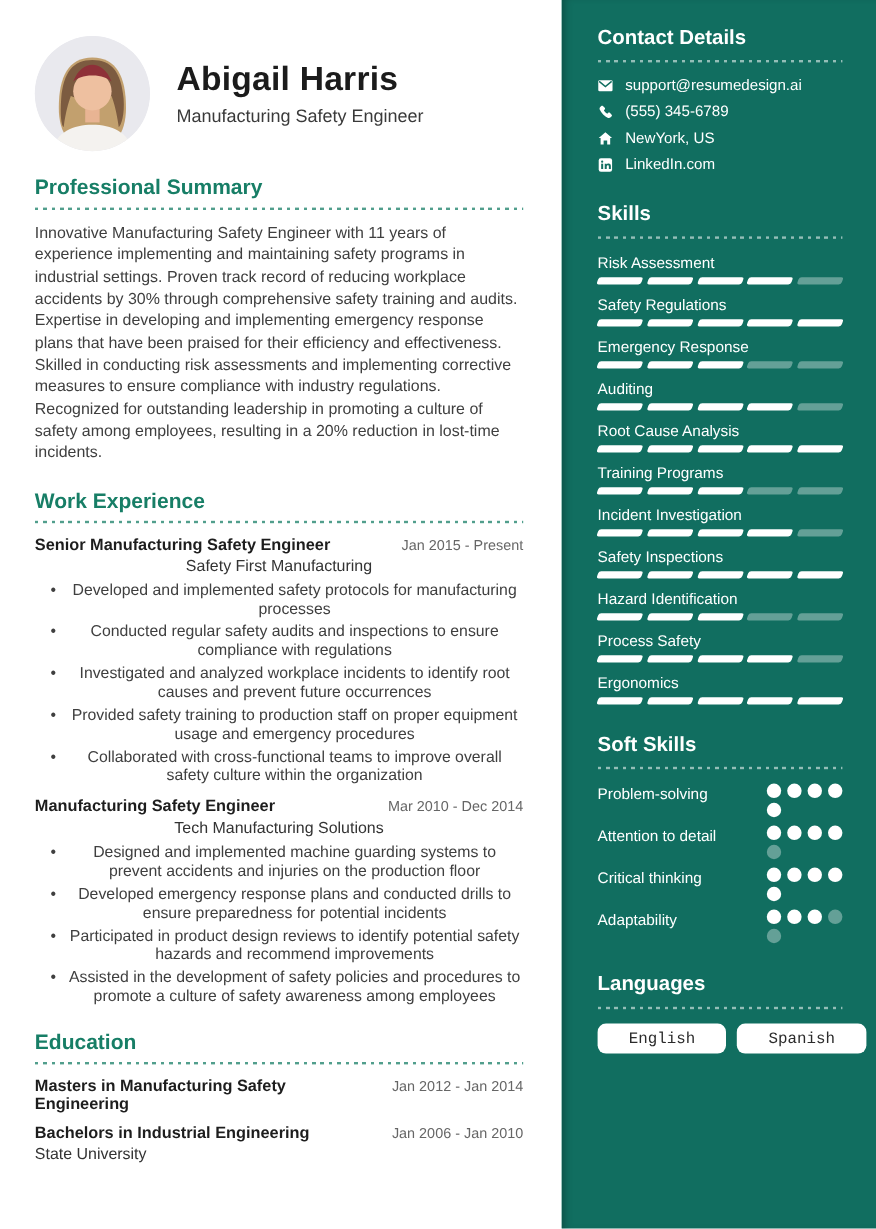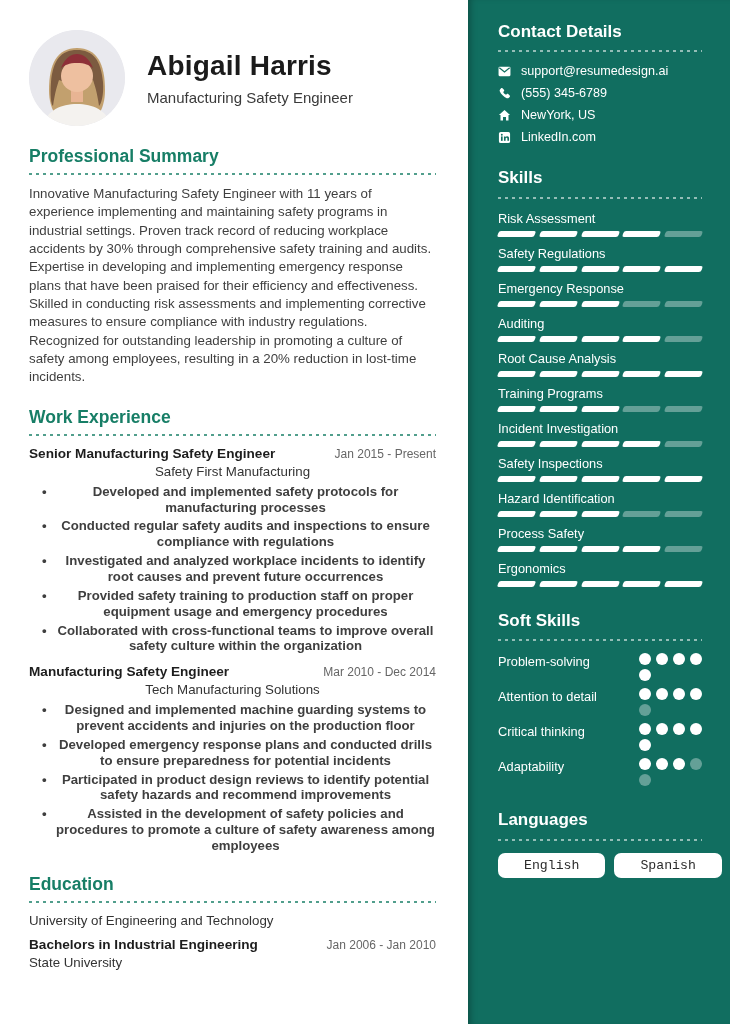--- a/index.html
+++ b/index.html
@@ -17,21 +17,21 @@
   h2.sec { color:var(--accent); font-size:17.5px; font-weight:bold; margin-top:20px; line-height:1.2; }
   .rule { height:2px; margin:6px 0 10px;
           background:repeating-linear-gradient(90deg, rgba(23,126,102,.75) 0 3px, transparent 3px 7px); }
   .summary-text { font-size:13.3px; line-height:1.38; color:#3f3f3f; }
 
   .job { margin-bottom:10px;text-align:center; }
   .job-head { display:flex; justify-content:space-between; align-items:baseline; }
   .job-name { font-size:13.6px; font-weight:bold; color:#1d1d1d; }
   .job-date { font-size:12px; color:#666; white-space:nowrap; padding-left:10px; }
   .company { font-size:13.3px; color:#333; margin-top:3px; }
-  ul.bullets { list-style:none; margin-top:5px; padding-left:26px;font-weight:bold; }
+  ul.bullets { list-style:none; margin-top:5px; padding-left:26px; }
   ul.bullets li { position:relative; font-size:13.2px; line-height:1.2; color:#3f3f3f; margin-bottom:3px; }
   ul.bullets li::before { content:"•"; position:absolute; left:-13px; color:#3f3f3f; }
 
   .edu { margin-bottom:9px; }
   .edu-desc { font-size:13.3px; line-height:1.35; color:#3f3f3f; margin-top:7px; }
 
   
   .sidebar { width:262px; background:var(--teal); color:#fff; padding:22px 28px 20px 30px;
              box-shadow:inset 6px 0 7px -4px rgba(0,0,0,.30); }
   h3.side-sec { font-size:17px; font-weight:bold; color:#fff; line-height:1.2; }
@@ -120,21 +120,24 @@
             </ul>
           </div>
         </div>
     </section>
 
     <section>
       <h2 class="sec">Education</h2>
       <div class="rule"></div>
       <div id="edu-list">
           <div class="edu">
-            <div class="company">University of Engineering and Technology</div>
+            <div class="job-head">
+              <span class="job-name">Masters in Manufacturing Safety Engineering</span>
+              <span class="job-date">Jan 2012 - Jan 2014</span>
+            </div>
           </div>
           <div class="edu">
             <div class="job-head">
               <span class="job-name">Bachelors in Industrial Engineering</span>
               <span class="job-date">Jan 2006 - Jan 2010</span>
             </div>
             <div class="company">State University</div>
           </div>
         </div>
     </section>

